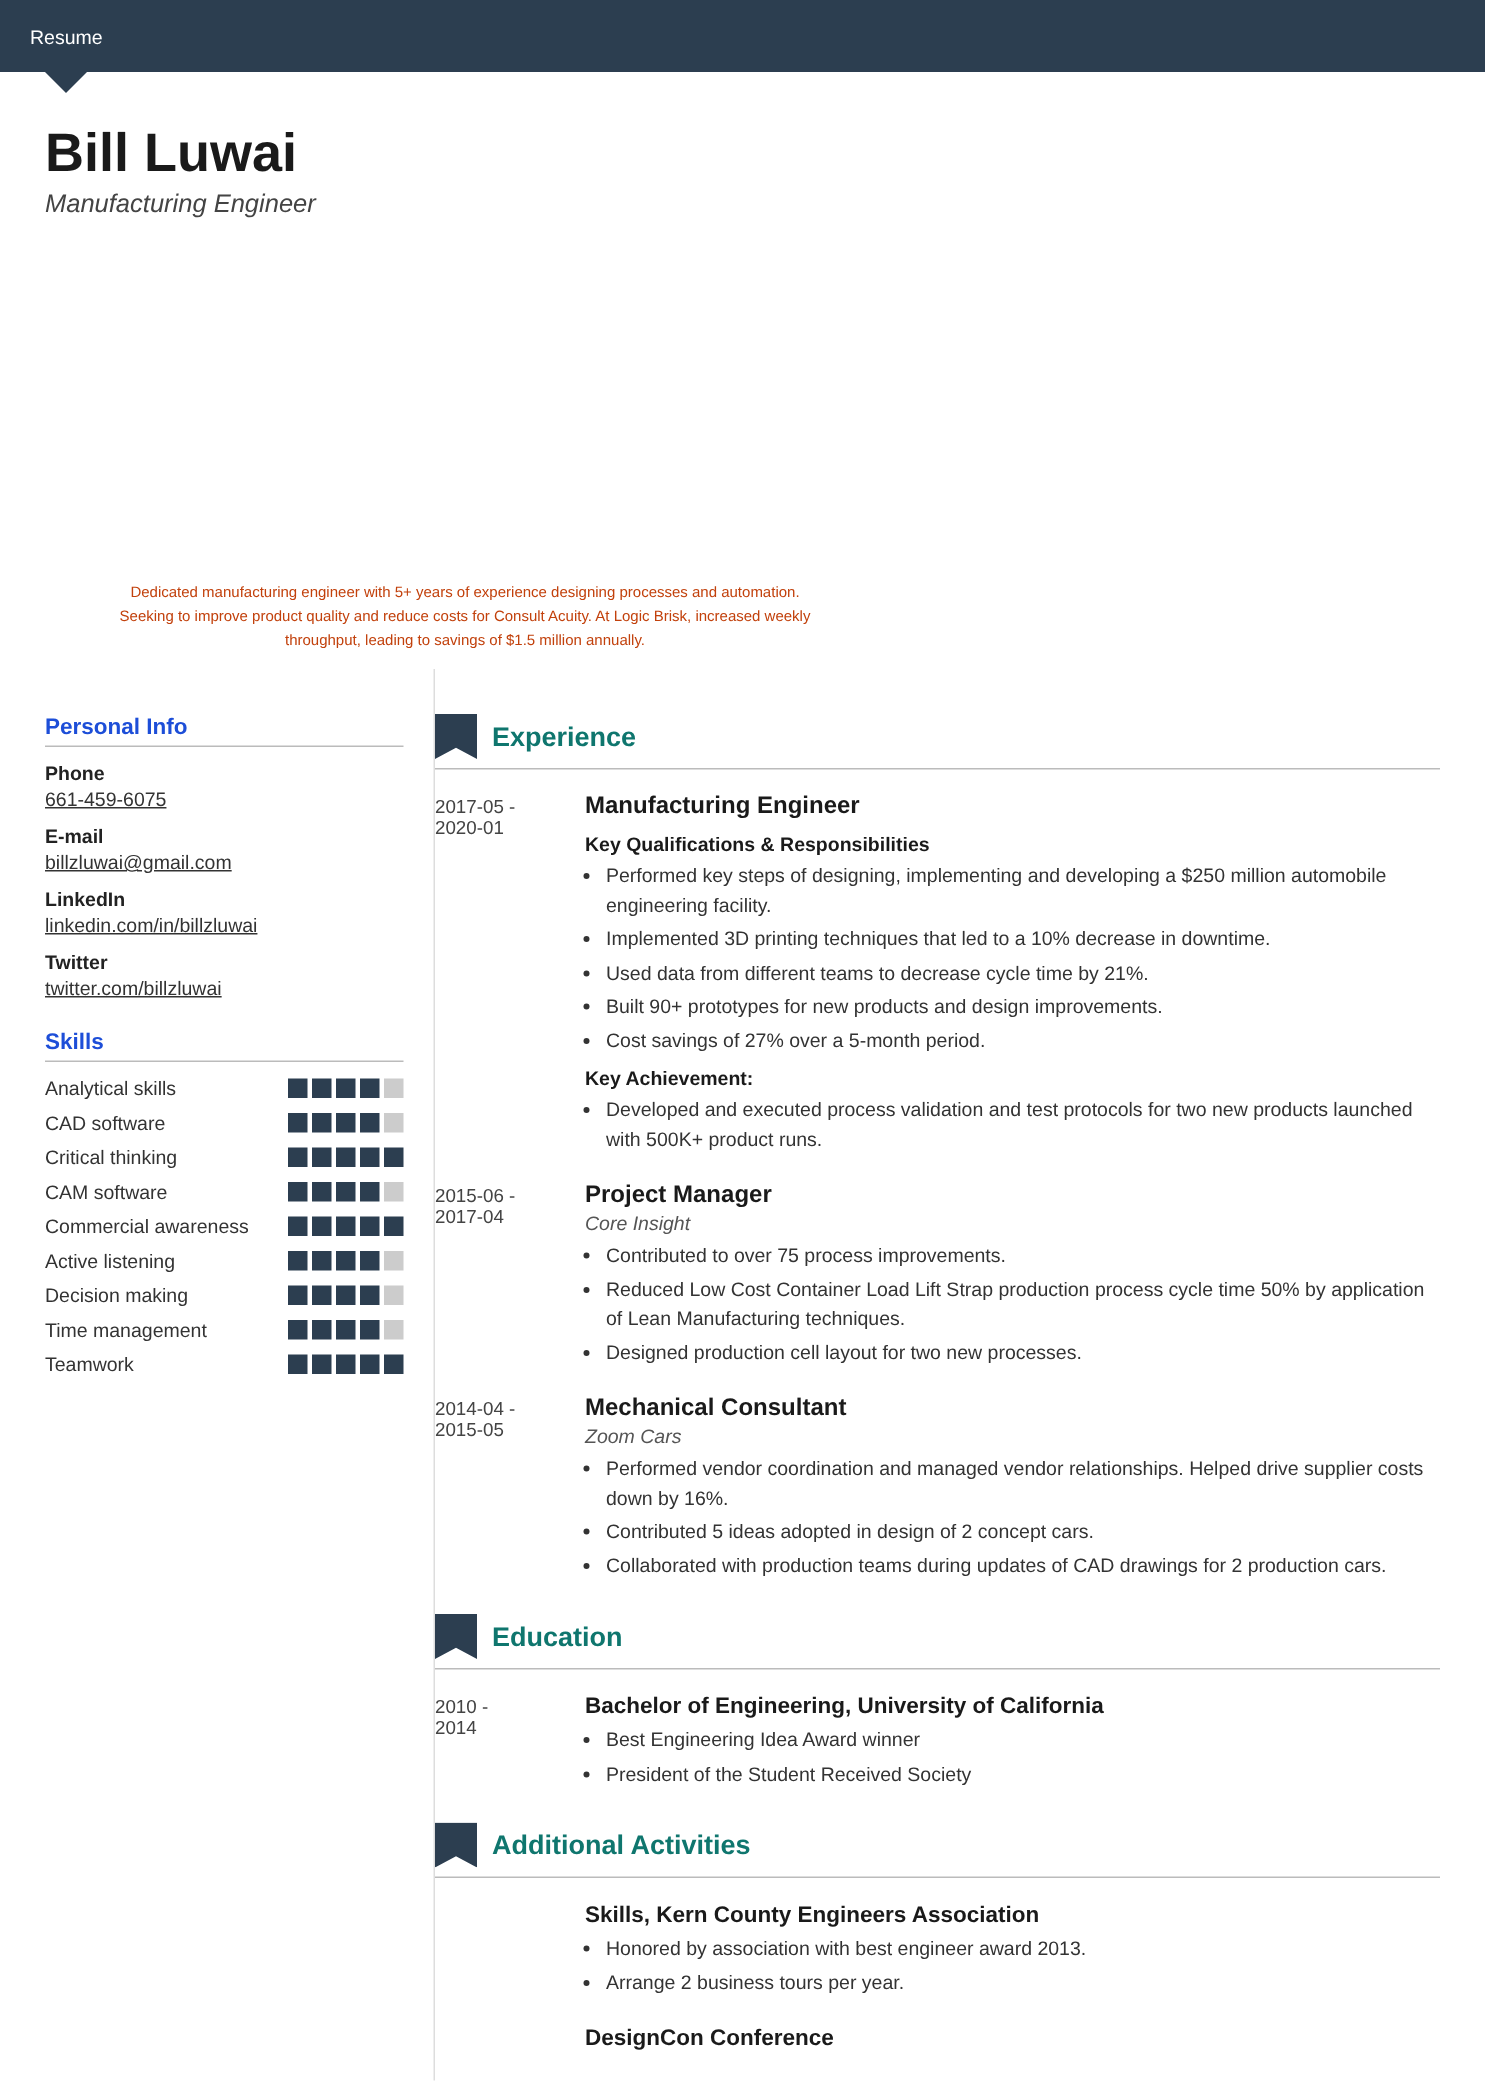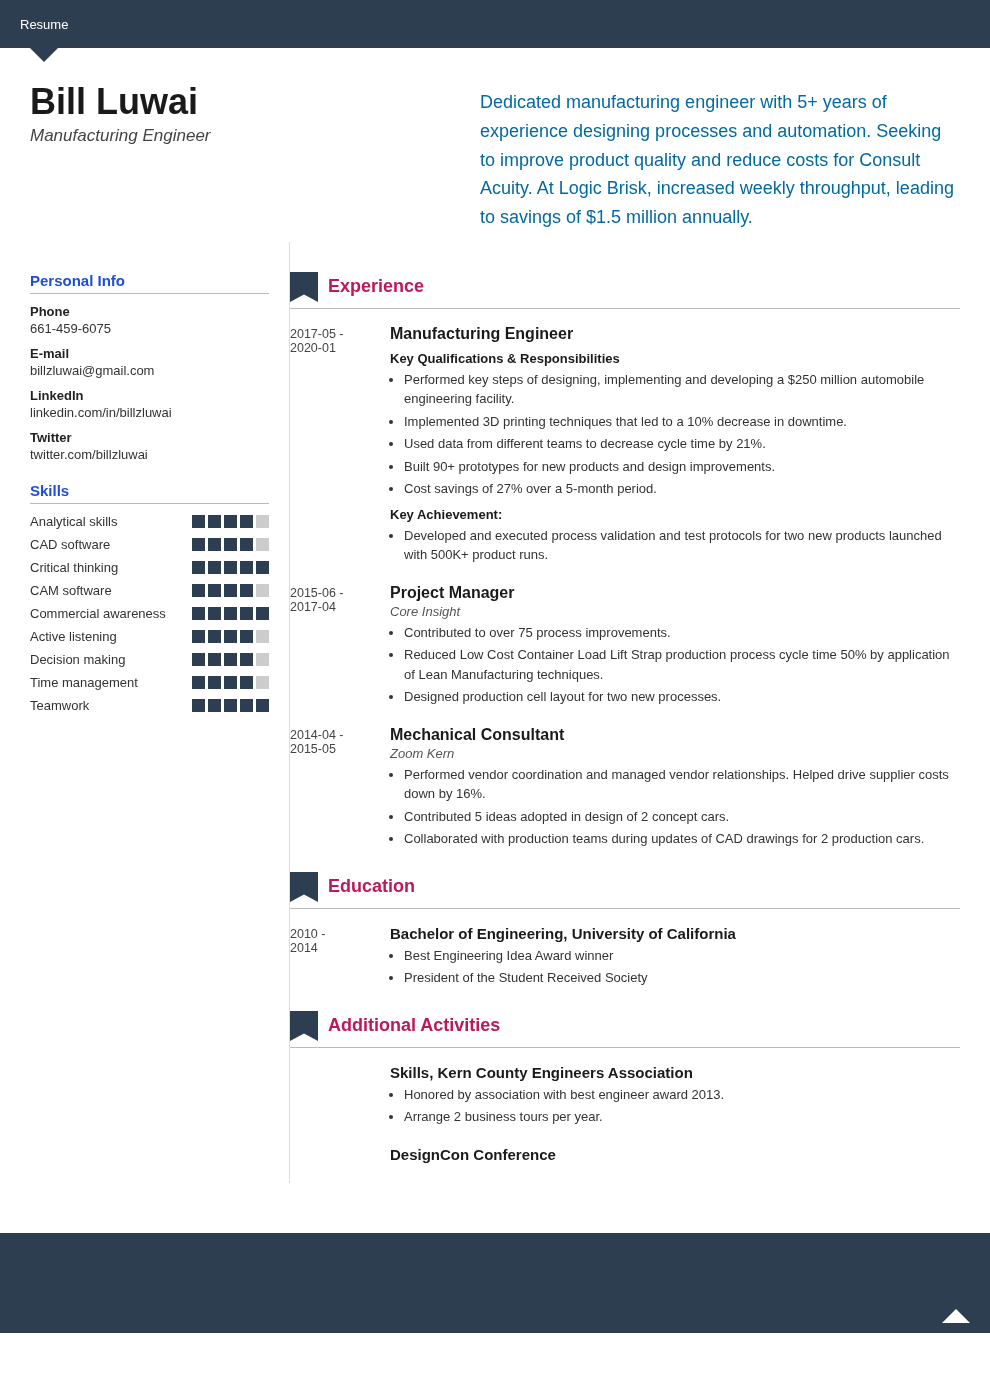--- a/index.html
+++ b/index.html
@@ -32,20 +32,21 @@
       border-right: 14px solid transparent;
       border-top: 14px solid #2c3e50;
       margin-left: 30px;
     }
 
     .resume-header {
       padding: 20px 30px 10px 30px;
       display: flex;
       justify-content: space-between;
       align-items: flex-start;
+      flex-direction: column;
     }
 
     .resume-name-block {
       flex: 0 0 300px;
     }
 
     .resume-name {
       font-size: 36px;
       font-weight: 900;
       color: #1a1a1a;
@@ -55,25 +56,26 @@
     .resume-title {
       font-style: italic;
       font-size: 17px;
       color: #444;
       margin-top: 4px;
     }
 
     .resume-summary {
       flex: 1;
       padding-left: 40px;
-      font-size: 18px;
-      color: #0369a1;
+      font-size: 10px;
+      color: #c2410c;
       line-height: 1.6;
       max-width: 520px;
       padding-top: 6px;
+      text-align: center;
     }
 
     
     .resume-body {
       display: flex;
       padding: 0 0 30px 0;
     }
 
     
     .left-col {
@@ -97,20 +99,21 @@
       font-weight: 700;
       font-size: 13px;
       margin-top: 10px;
       color: #222;
     }
 
     .info-value {
       font-size: 13px;
       color: #333;
       margin-top: 2px;
+      text-decoration: underline;
     }
 
     
     .skill-row {
       display: flex;
       align-items: center;
       justify-content: space-between;
       margin-top: 8px;
       gap: 21px;
     }
@@ -159,21 +162,21 @@
       height: 30px;
       background: #2c3e50;
       clip-path: polygon(0 0, 100% 0, 100% 100%, 50% 75%, 0 100%);
       margin-right: 10px;
       flex-shrink: 0;
     }
 
     .section-title-right {
       font-size: 18px;
       font-weight: 800;
-      color: #be185d;
+      color: #0f766e;
     }
 
     
     .exp-entry {
       display: flex;
       margin-top: 16px;
     }
 
     .exp-dates {
       width: 100px;
@@ -419,21 +422,21 @@
               <li>Contributed to over 75 process improvements.</li>
               <li>Reduced Low Cost Container Load Lift Strap production process cycle time 50% by application of Lean Manufacturing techniques.</li>
               <li>Designed production cell layout for two new processes.</li>
             </ul>
           </div>
         </div>
         <div class="exp-entry">
           <div class="exp-dates">2014-04 -<br>2015-05</div>
           <div class="exp-content">
             <div class="exp-job-title">Mechanical Consultant</div>
-            <div class="exp-company">Zoom Kern</div>
+            <div class="exp-company">Zoom Cars</div>
             <ul class="exp-bullets">
               <li>Performed vendor coordination and managed vendor relationships. Helped drive supplier costs down by 16%.</li>
               <li>Contributed 5 ideas adopted in design of 2 concept cars.</li>
               <li>Collaborated with production teams during updates of CAD drawings for 2 production cars.</li>
             </ul>
           </div>
         </div>
       </div>
 
     <div class="section-header">

